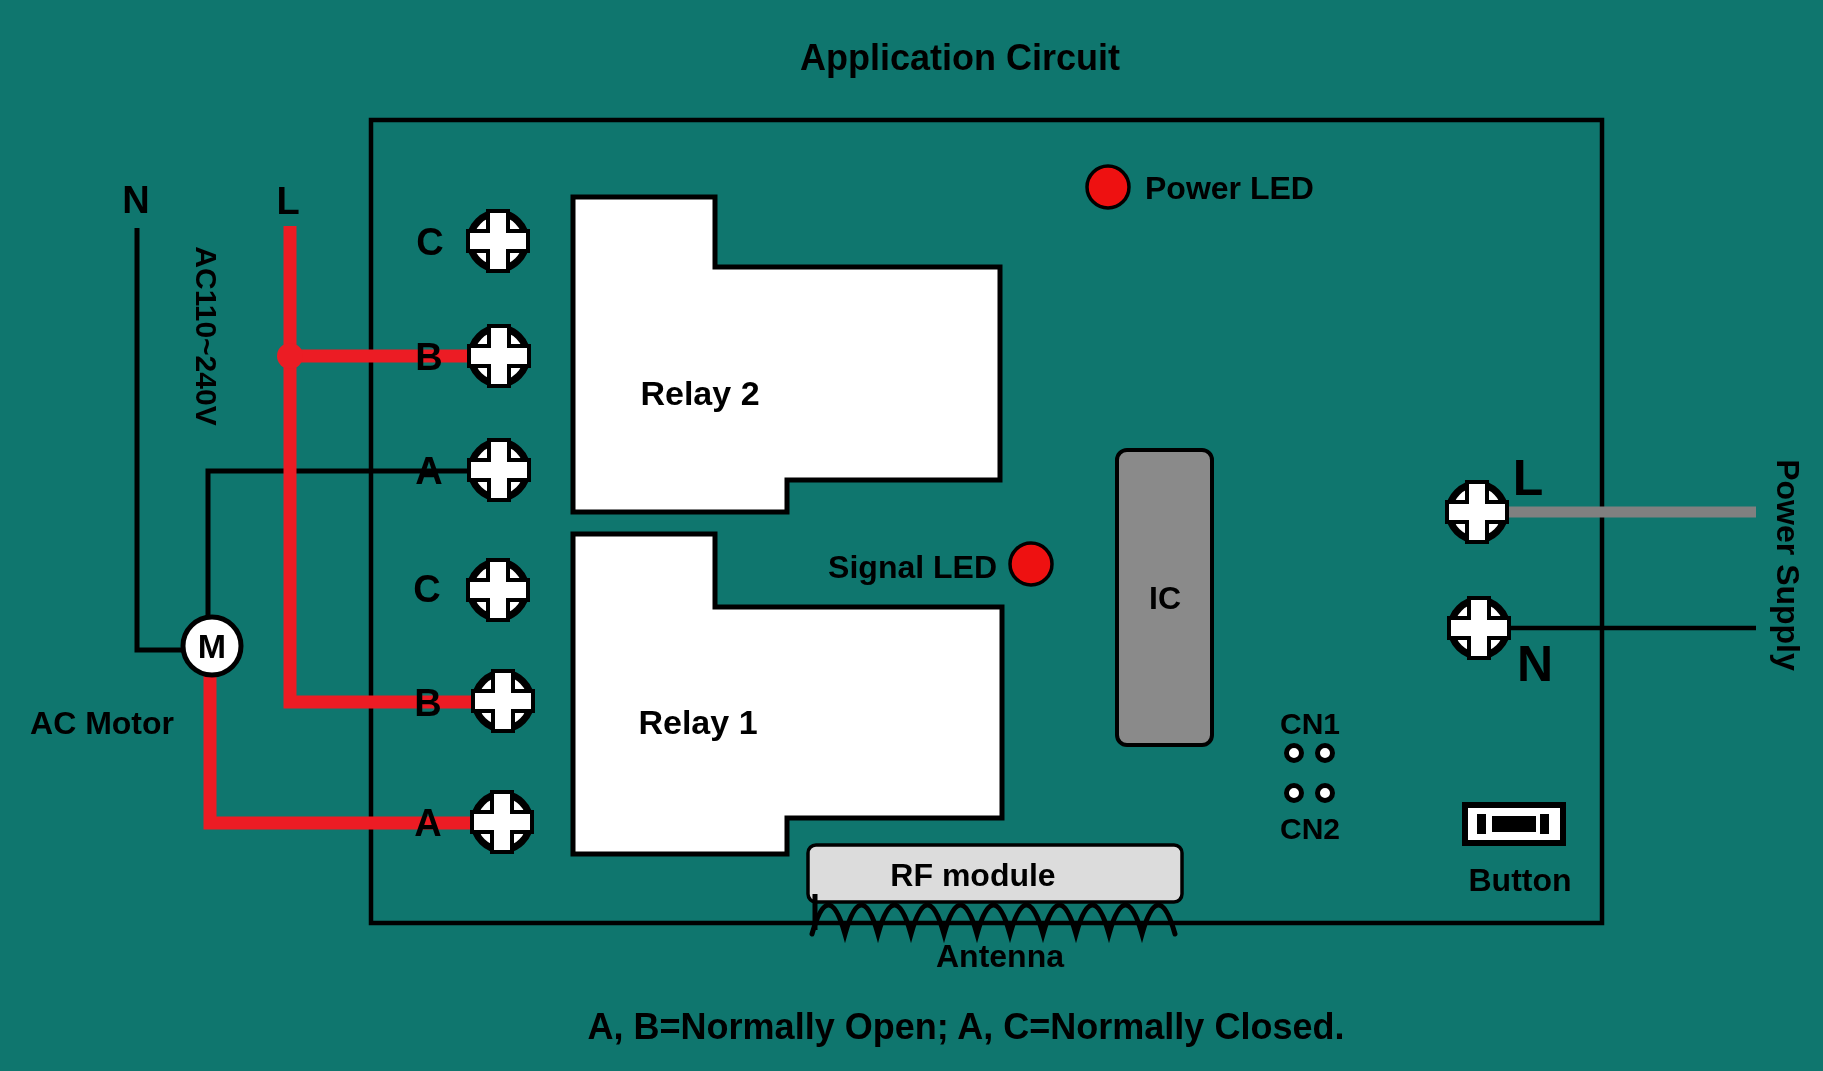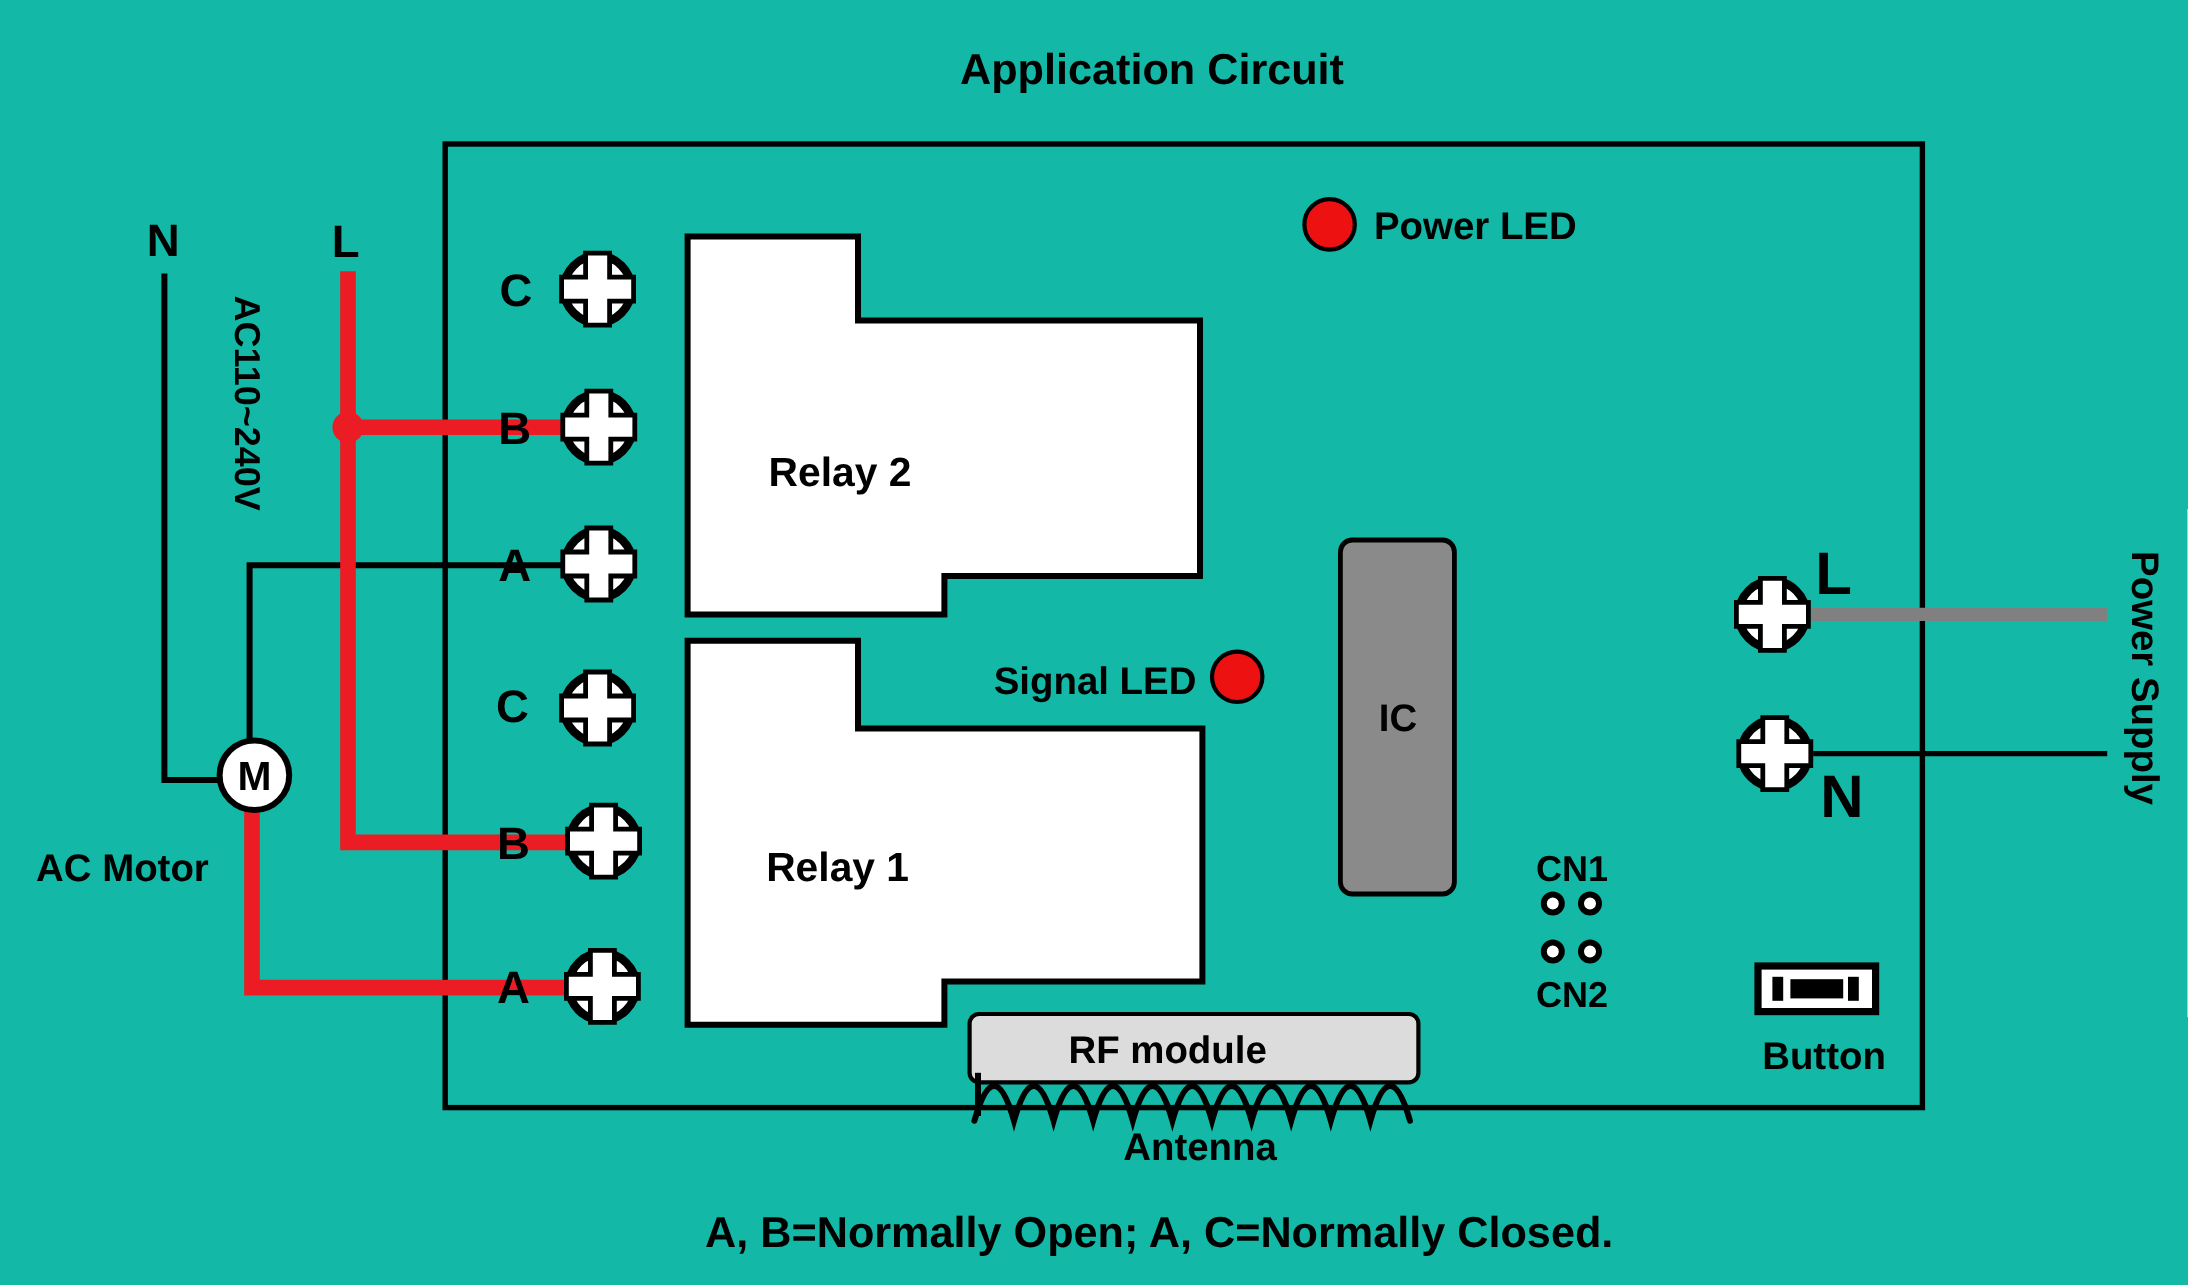--- a/index.html
+++ b/index.html
@@ -1,16 +1,16 @@
 <!DOCTYPE html>
 <html><head>
 <meta charset="utf-8">
 <style>
   html,body{margin:0;padding:0;background:#ffffff;}
-  .stage{position:relative;width:1823px;height:1071px;background:#14b8a6;overflow:hidden;}
+  .stage{position:relative;width:1823px;height:1071px;background:#0f766e;overflow:hidden;}
   svg{display:block;}
   text{font-family:"Liberation Sans","DejaVu Sans",sans-serif;font-weight:bold;fill:#000;}
   .t36{font-size:36px;}
   .t38{font-size:38px;}
   .t34{font-size:34px;}
   .t32{font-size:32px;}
   .t30{font-size:30px;}
   .t50{font-size:50px;}
   .outline{fill:none;stroke:#000;}
 </style>

